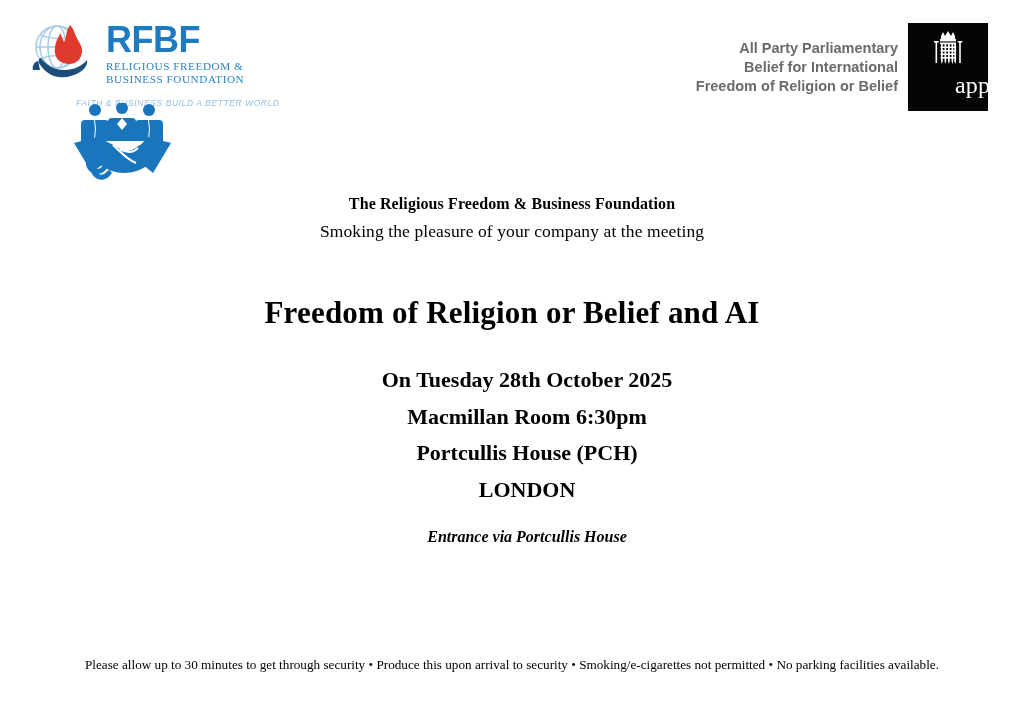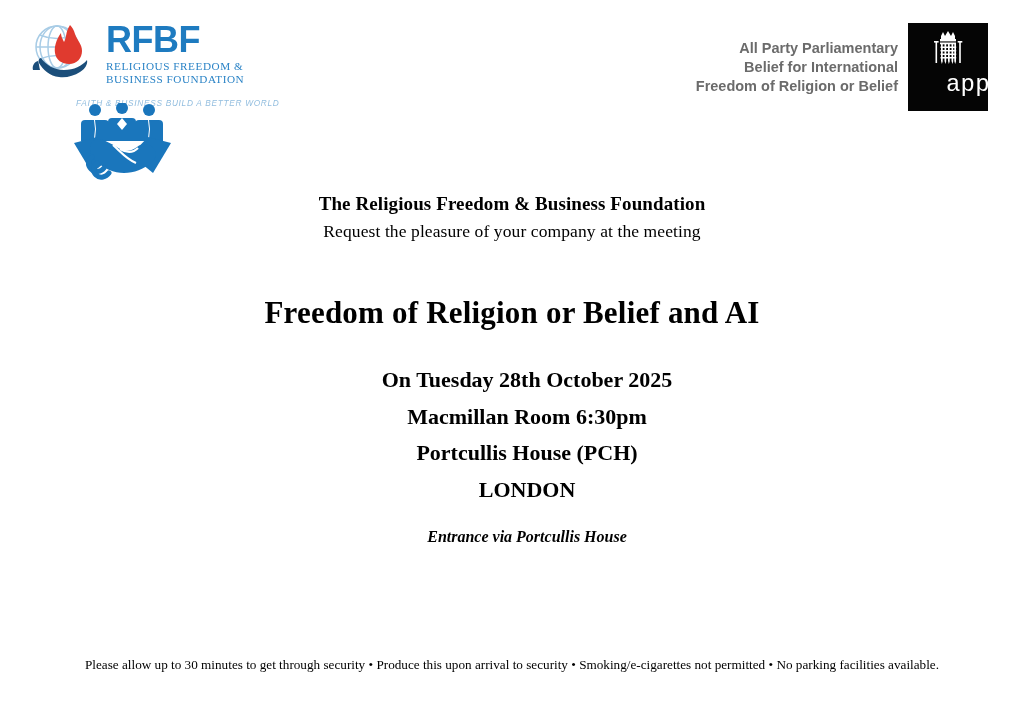--- a/index.html
+++ b/index.html
@@ -99,24 +99,24 @@
     white-space: nowrap;
   }
   #appg-badge {
     width: 80px;
     height: 88px;
     background: #050505;
     position: relative;
   }
   #appg-badge-word {
     position: absolute;
-    left: 4px; right: 0;
+    left: 13px; right: 0;
     bottom: 14px;
     text-align: center;
-    font-family: Liberation Mono, monospace;
+    font-family: Liberation Serif, serif;
     font-size: 24px;
     line-height: 24px;
     color: #ffffff;
     letter-spacing: 0.2px;
     padding-left: 34px;
   }
   #appg-portcullis {
     position: absolute;
     left: 50%;
     transform: translateX(-50%);
@@ -125,21 +125,21 @@
 
   
   #invite-intro {
     position: absolute;
     left: 0;
     top: 192px;
     width: 1024px;
     text-align: center;
   }
   #intro-line-1 {
-    font-size: 19px;
+    font-size: 16px;
     font-weight: bold;
     line-height: 24px;
     letter-spacing: 0.1px;
   }
   #intro-line-2 {
     font-size: 17.5px;
     line-height: 30px;
     letter-spacing: 0.1px;
   }
 
@@ -295,21 +295,21 @@
           <rect x="33.7" y="12" width="4.6" height="1.6"></rect>
         </g>
       </svg>
       <div id="appg-badge-word">appg</div>
     </div>
   </div>
 </div>
 
 <div id="invite-intro">
   <div id="intro-line-1">The Religious Freedom &amp; Business Foundation</div>
-  <div id="intro-line-2">Request the pleasure of your company at the meeting</div>
+  <div id="intro-line-2">Smoking the pleasure of your company at the meeting</div>
 </div>
 
 <div id="event-title">Freedom of Religion or Belief and AI</div>
 
 <div id="event-details">
   <div>On Tuesday 28th October 2025</div>
   <div>Macmillan Room 6:30pm</div>
   <div>Portcullis House (PCH)</div>
   <div>LONDON</div>
 </div>

